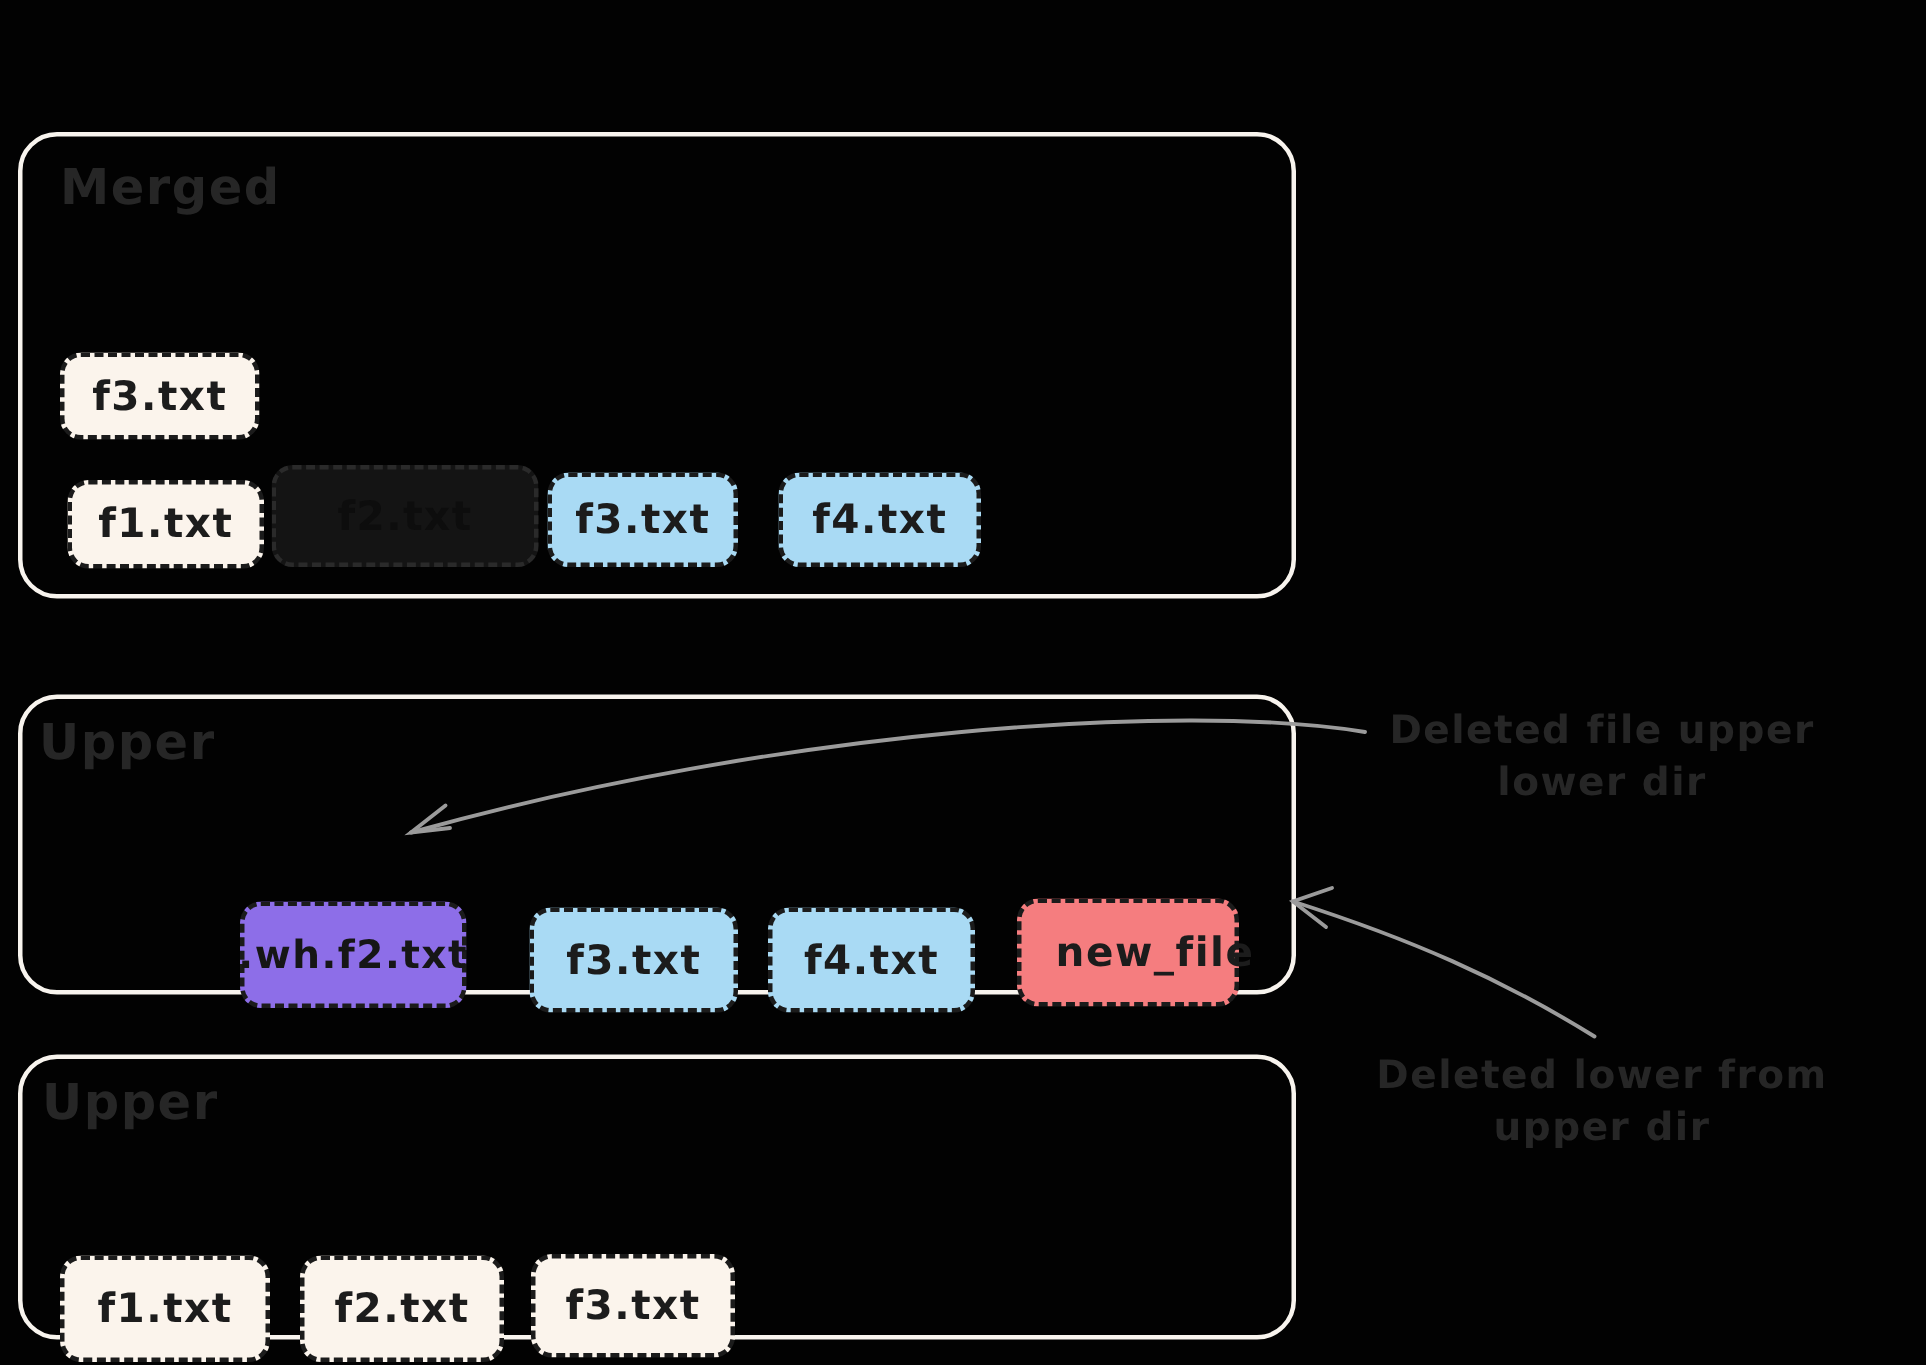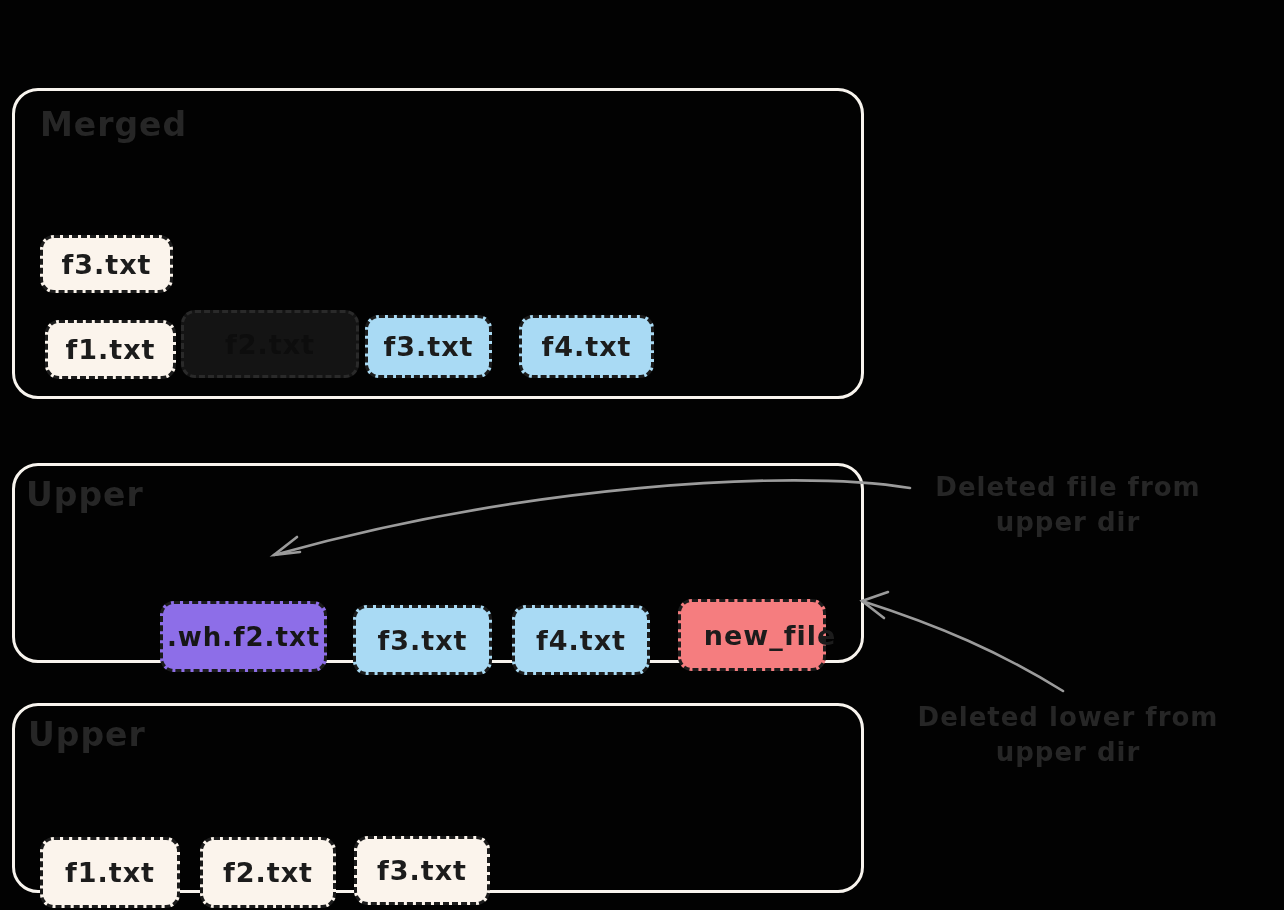--- a/index.html
+++ b/index.html
@@ -33,21 +33,21 @@
   .chip.purple{background:#8d6ee8;color:#161616;}
   .chip.red{background:#f57d7f;}
   .chip.hidden{background:#141414;border-color:#2a2a2a;color:#0d0d0d;}
   
   .m-f3a{left:40px;top:198px;width:133px;height:58px;}
   .m-f1{left:45px;top:283px;width:131px;height:59px;}
   .m-f2{left:181px;top:273px;width:178px;height:68px;}
   .m-f3b{left:365px;top:278px;width:127px;height:63px;}
   .m-f4{left:519px;top:278px;width:135px;height:63px;}
   
-  .u-wh{left:160px;top:564px;width:167px;height:71px;font-size:26px;}
+  .u-wh{left:160px;top:564px;width:151px;height:71px;font-size:26px;}
   .u-f3{left:353px;top:568px;width:139px;height:70px;}
   .u-f4{left:512px;top:568px;width:138px;height:70px;}
   .u-new{left:678px;top:562px;width:148px;height:72px;padding-left:36px;}
   
   .l-f1{left:40px;top:800px;width:140px;height:71px;}
   .l-f2{left:200px;top:800px;width:136px;height:71px;}
   .l-f3{left:354px;top:799px;width:136px;height:69px;}
   .annotation{
     position:absolute;color:#262626;font-weight:bold;text-align:center;
     font-size:26px;line-height:1.35;letter-spacing:1px;
@@ -101,21 +101,21 @@
     <span>f1.txt</span>
   </div>
   <div class="chip cream l-f2">
     <span>f2.txt</span>
   </div>
   <div class="chip cream l-f3">
     <span>f3.txt</span>
   </div>
 
   <div class="annotation ann-whiteout">
-    <div>Deleted file from upper dir</div>
+    <div>Deleted file upper lower dir</div>
   </div>
   <div class="annotation ann-deleted">
     <div>Deleted lower from upper dir</div>
   </div>
 
   <svg class="arrow-svg" width="1284" height="910" viewBox="0 0 1284 910">
     <g stroke="#9b9b9b" stroke-width="2.6" fill="none" stroke-linecap="round">
 
       <path d="M 910 488 C 790 468, 520 486, 274 555"></path>
       <path d="M 297 537 L 274 555 L 300 552"></path>

